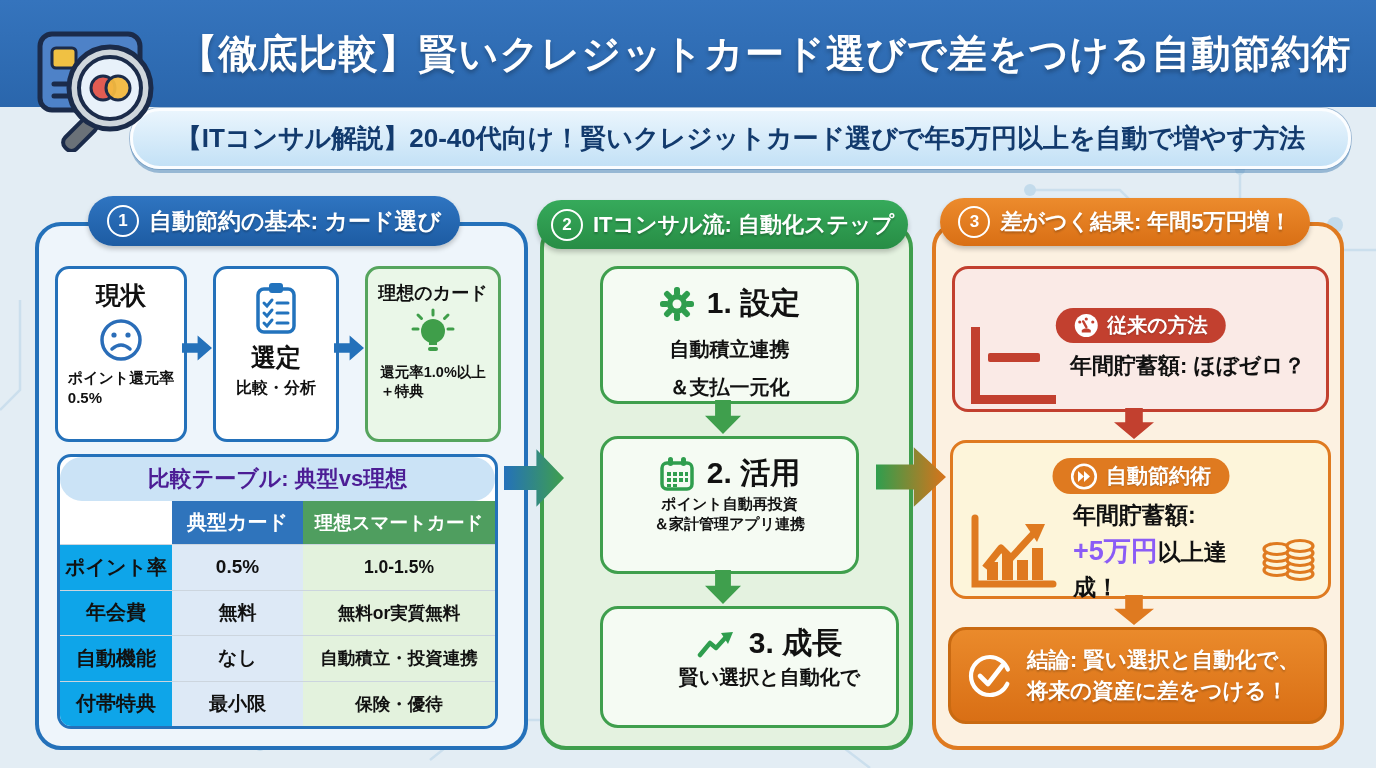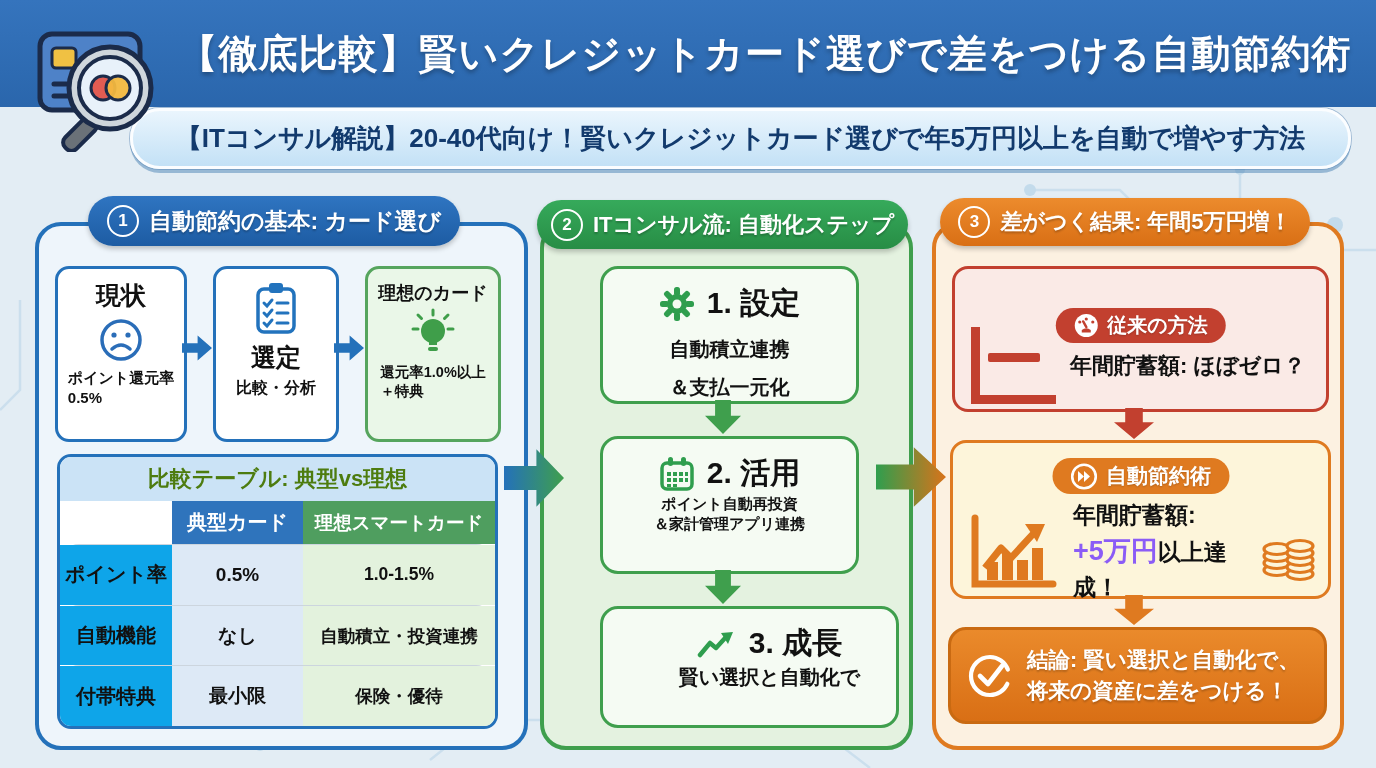--- a/index.html
+++ b/index.html
@@ -57,22 +57,22 @@
   .r-arrow{background:#2471ba;z-index:2;
     clip-path:polygon(0 34%,52% 34%,52% 8%,100% 50%,52% 92%,52% 66%,0 66%);}
   .ra1{left:182px;top:333px;width:30px;height:30px;}
   .ra2{left:334px;top:333px;width:30px;height:30px;}
 
   
   .cmp-table{left:57px;top:454px;width:435px;height:269px;background:#fff;
     border:3px solid #2471ba;border-radius:14px;overflow:hidden;z-index:2;
     display:flex;flex-direction:column;}
   .tbl-band{height:44px;background:#cbe3f6;display:flex;align-items:center;
-    justify-content:center;font-size:22px;color:#4d7c0f;flex:none;}
-  .tbl-row{display:flex;flex:1;align-items:stretch;border-radius:19px;}
+    justify-content:center;font-size:22px;color:#4c1d95;flex:none;border-radius:22px;}
+  .tbl-row{display:flex;flex:1;align-items:stretch;}
   .tbl-row + .tbl-row{border-top:1px solid rgba(110,135,160,.35);}
   .tbl-head{flex:none;height:43px;}
   .cell{display:flex;align-items:center;justify-content:center;text-align:center;}
   .cl{width:112px;background:#0ea5e9;font-size:20px;flex:none;}
   .ct{width:131px;background:#dde9f6;font-size:19px;flex:none;}
   .ci{flex:1;background:#e3f2dd;font-size:17.5px;}
   .tbl-head .cl{background:#fff;}
   .tbl-head .ct{background:#2f74bc;color:#fff;font-size:20px;}
   .tbl-head .ci{background:#4f9e5f;color:#fff;font-size:18.5px;}
 
@@ -243,20 +243,25 @@
     <div class="cell cl"></div>
     <div class="cell ct">典型カード</div>
     <div class="cell ci">理想スマートカード</div>
   </div>
   <div class="tbl-row">
     <div class="cell cl">ポイント率</div>
     <div class="cell ct">0.5%</div>
     <div class="cell ci">1.0-1.5%</div>
   </div>
   <div class="tbl-row">
+    <div class="cell cl">年会費</div>
+    <div class="cell ct">無料</div>
+    <div class="cell ci">無料or実質無料</div>
+  </div>
+  <div class="tbl-row">
     <div class="cell cl">自動機能</div>
     <div class="cell ct">なし</div>
     <div class="cell ci">自動積立・投資連携</div>
   </div>
   <div class="tbl-row">
     <div class="cell cl">付帯特典</div>
     <div class="cell ct">最小限</div>
     <div class="cell ci">保険・優待</div>
   </div>
 </div>

